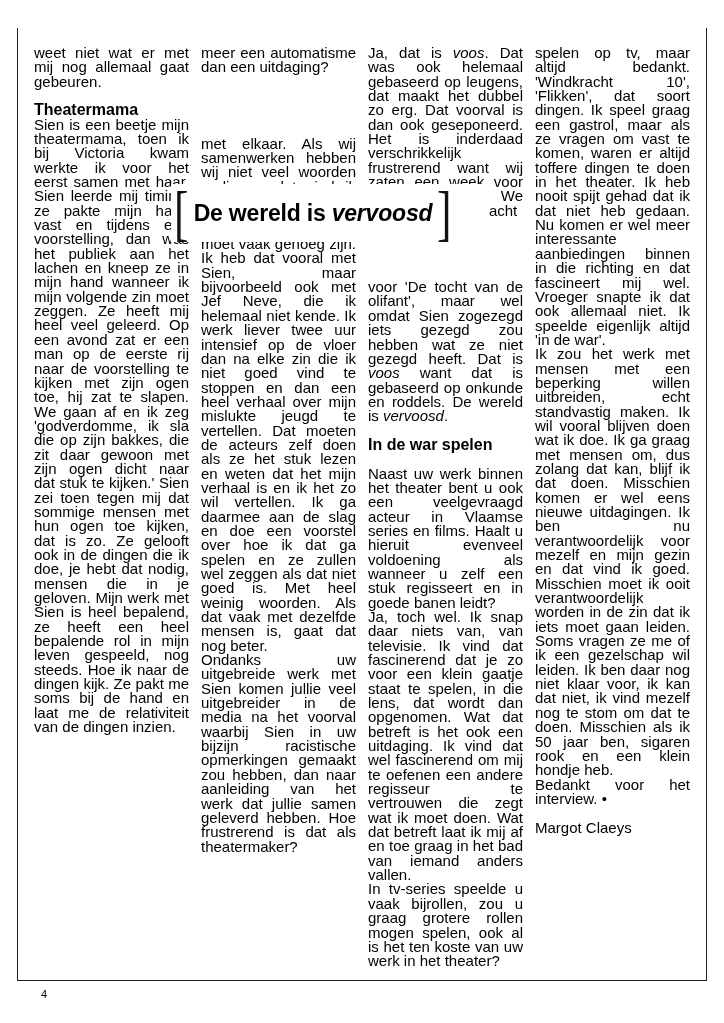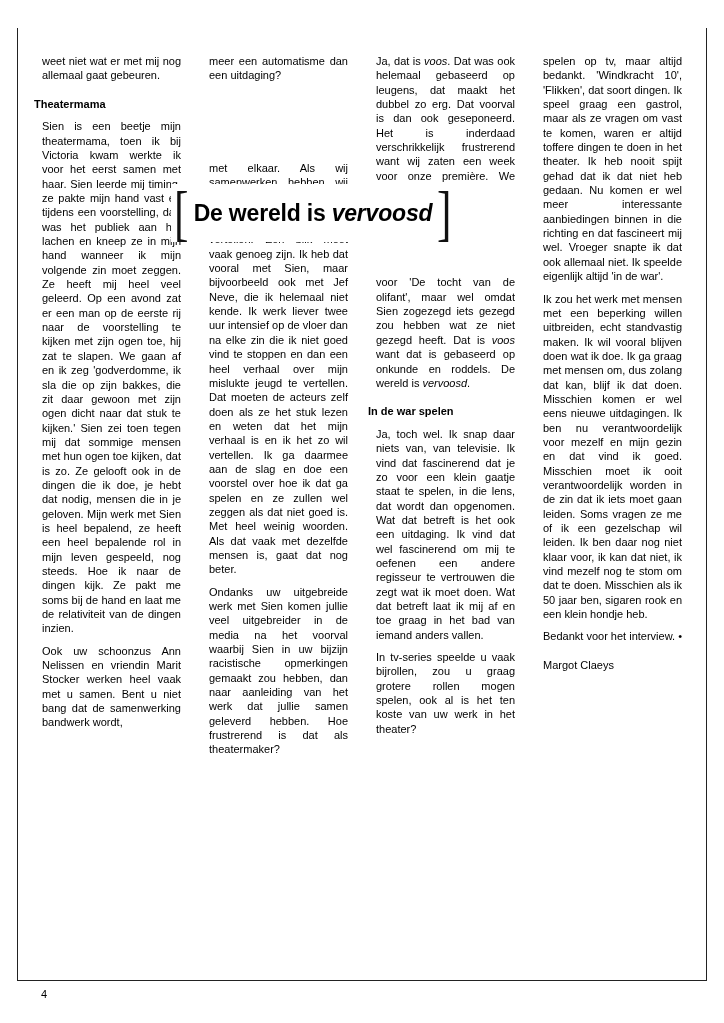--- a/index.html
+++ b/index.html
@@ -46,33 +46,33 @@
     height: 100%;
   }
   .col {
     width: 155px;
     flex: 0 0 155px;
   }
   .col p, .col h3 {
     margin: 0;
   }
   p.body, p.q {
-    font-size: 11px;
+    font-size: 15px;
     line-height: 14.35px;
     text-align: justify;
     text-justify: inter-word;
     hyphens: manual;
     -webkit-hyphens: manual;
-    margin: 8px;
+    margin: 0;
   }
   p.q {
     font-weight: normal;
   }
   h3.section {
-    font-size: 11px;
+    font-size: 16px;
     line-height: 14.35px;
     font-weight: bold;
     margin: 0;
     text-align: left;
   }
   .sp-before { margin-top: 14.3px !important; }
   em { font-style: italic; }
   
   #pullquote {
     position: absolute;
@@ -120,39 +120,39 @@
 
   <div id="page-frame"></div>
 
   <div id="content">
     <div class="columns">
 
       <div class="col">
         <p class="body">weet niet wat er met mij nog allemaal gaat gebeuren.</p>
         <h3 class="section sp-before">Theatermama</h3>
         <p class="body">Sien is een beetje mijn theatermama, toen ik bij Victoria kwam werkte ik voor het eerst samen met haar. Sien leerde mij timing, ze pakte mijn hand vast en tijdens een voorstelling, dan was het publiek aan het lachen en kneep ze in mijn hand wanneer ik mijn volgende zin moet zeggen. Ze heeft mij heel veel geleerd. Op een avond zat er een man op de eerste rij naar de voorstelling te kijken met zijn ogen toe, hij zat te slapen. We gaan af en ik zeg 'godverdomme, ik sla die op zijn bakkes, die zit daar gewoon met zijn ogen dicht naar dat stuk te kijken.' Sien zei toen tegen mij dat sommige mensen met hun ogen toe kijken, dat is zo. Ze gelooft ook in de dingen die ik doe, je hebt dat nodig, mensen die in je geloven. Mijn werk met Sien is heel bepalend, ze heeft een heel bepalende rol in mijn leven gespeeld, nog steeds. Hoe ik naar de dingen kijk. Ze pakt me soms bij de hand en laat me de relativiteit van de dingen inzien.</p>
-        <p class="q">Ook uw schoonzus Ann Nelissen en vriendin Marit Stocker werken heel vaak met u samen. Bent u niet bang dat de samenwerking bandwerk wordt,</p>
       </div>
 
       <div class="col">
         <p class="q">meer een automatisme dan een uitdaging?</p>
         <div style="height:62px"></div>
         <p class="body">met elkaar. Als wij samenwerken hebben wij niet veel woorden nodig en dat vind ik goed, niet heel de tijd allerlei dingen willen vertellen. Een blik moet vaak genoeg zijn. Ik heb dat vooral met Sien, maar bijvoorbeeld ook met Jef Neve, die ik helemaal niet kende. Ik werk liever twee uur intensief op de vloer dan na elke zin die ik niet goed vind te stoppen en dan een heel verhaal over mijn mislukte jeugd te vertellen. Dat moeten de acteurs zelf doen als ze het stuk lezen en weten dat het mijn verhaal is en ik het zo wil vertellen. Ik ga daarmee aan de slag en doe een voorstel over hoe ik dat ga spelen en ze zullen wel zeggen als dat niet goed is. Met heel weinig woorden. Als dat vaak met dezelfde mensen is, gaat dat nog beter.</p>
         <p class="q">Ondanks uw uitgebreide werk met Sien komen jullie veel uitgebreider in de media na het voorval waarbij Sien in uw bijzijn racistische opmerkingen gemaakt zou hebben, dan naar aanleiding van het werk dat jullie samen geleverd hebben. Hoe frustrerend is dat als theatermaker?</p>
       </div>
 
       <div class="col">
         <p class="body">
           <span><span>Ja, dat is </span><em>voos</em><span>. Dat was ook helemaal gebaseerd op leugens, dat maakt het dubbel zo erg. Dat voorval is dan ook geseponeerd. Het is inderdaad verschrikkelijk frustrerend want wij zaten een week voor onze première. We kregen geen aandacht</span></span>
         </p>
         <div style="height:62px"></div>
         <p class="body">
           <span><span>voor 'De tocht van de olifant', maar wel omdat Sien zogezegd iets gezegd zou hebben wat ze niet gezegd heeft. Dat is </span><em>voos</em><span> want dat is gebaseerd op onkunde en roddels. De wereld is </span><em>vervoosd</em><span>.</span></span>
         </p>
         <h3 class="section sp-before">In de war spelen</h3>
+        <p class="q sp-before">Naast uw werk binnen het theater bent u ook een veelgevraagd acteur in Vlaamse series en films. Haalt u hieruit evenveel voldoening als wanneer u zelf een stuk regisseert en in goede banen leidt?</p>
         <p class="body">Ja, toch wel. Ik snap daar niets van, van televisie. Ik vind dat fascinerend dat je zo voor een klein gaatje staat te spelen, in die lens, dat wordt dan opgenomen. Wat dat betreft is het ook een uitdaging. Ik vind dat wel fascinerend om mij te oefenen een andere regisseur te vertrouwen die zegt wat ik moet doen. Wat dat betreft laat ik mij af en toe graag in het bad van iemand anders vallen.</p>
         <p class="q">In tv-series speelde u vaak bijrollen, zou u graag grotere rollen mogen spelen, ook al is het ten koste van uw werk in het theater?</p>
       </div>
 
       <div class="col">
         <p class="body">spelen op tv, maar altijd bedankt. 'Windkracht 10', 'Flikken', dat soort dingen. Ik speel graag een gastrol, maar als ze vragen om vast te komen, waren er altijd toffere dingen te doen in het theater. Ik heb nooit spijt gehad dat ik dat niet heb gedaan. Nu komen er wel meer interessante aanbiedingen binnen in die richting en dat fascineert mij wel. Vroeger snapte ik dat ook allemaal niet. Ik speelde eigenlijk altijd 'in de war'.</p>
         <p class="body">Ik zou het werk met mensen met een beperking willen uitbreiden, echt standvastig maken. Ik wil vooral blijven doen wat ik doe. Ik ga graag met mensen om, dus zolang dat kan, blijf ik dat doen. Misschien komen er wel eens nieuwe uitdagingen. Ik ben nu verantwoordelijk voor mezelf en mijn gezin en dat vind ik goed. Misschien moet ik ooit verantwoordelijk worden in de zin dat ik iets moet gaan leiden. Soms vragen ze me of ik een gezelschap wil leiden. Ik ben daar nog niet klaar voor, ik kan dat niet, ik vind mezelf nog te stom om dat te doen. Misschien als ik 50 jaar ben, sigaren rook en een klein hondje heb.</p>
         <p class="q">Bedankt voor het interview. •</p>
         <p class="q sp-before">Margot Claeys</p>
       </div>

